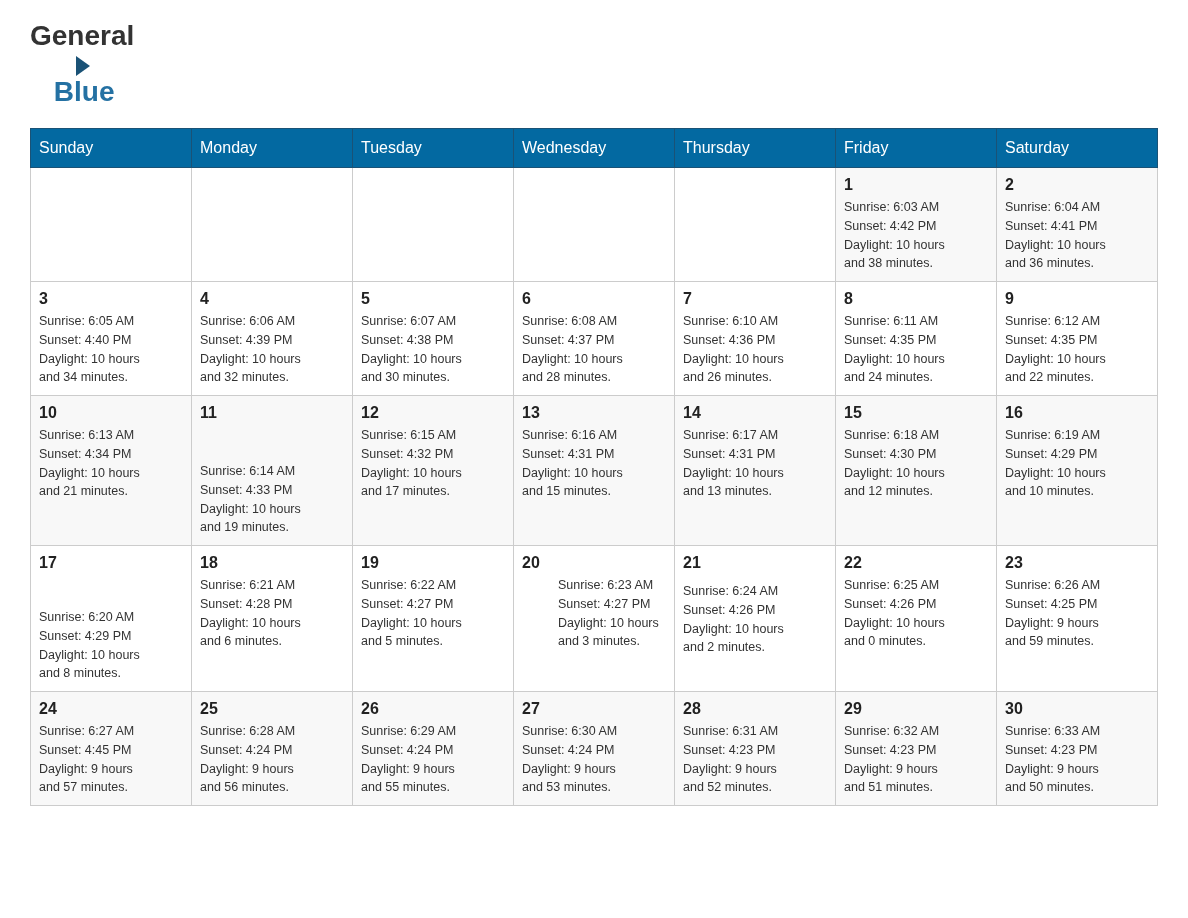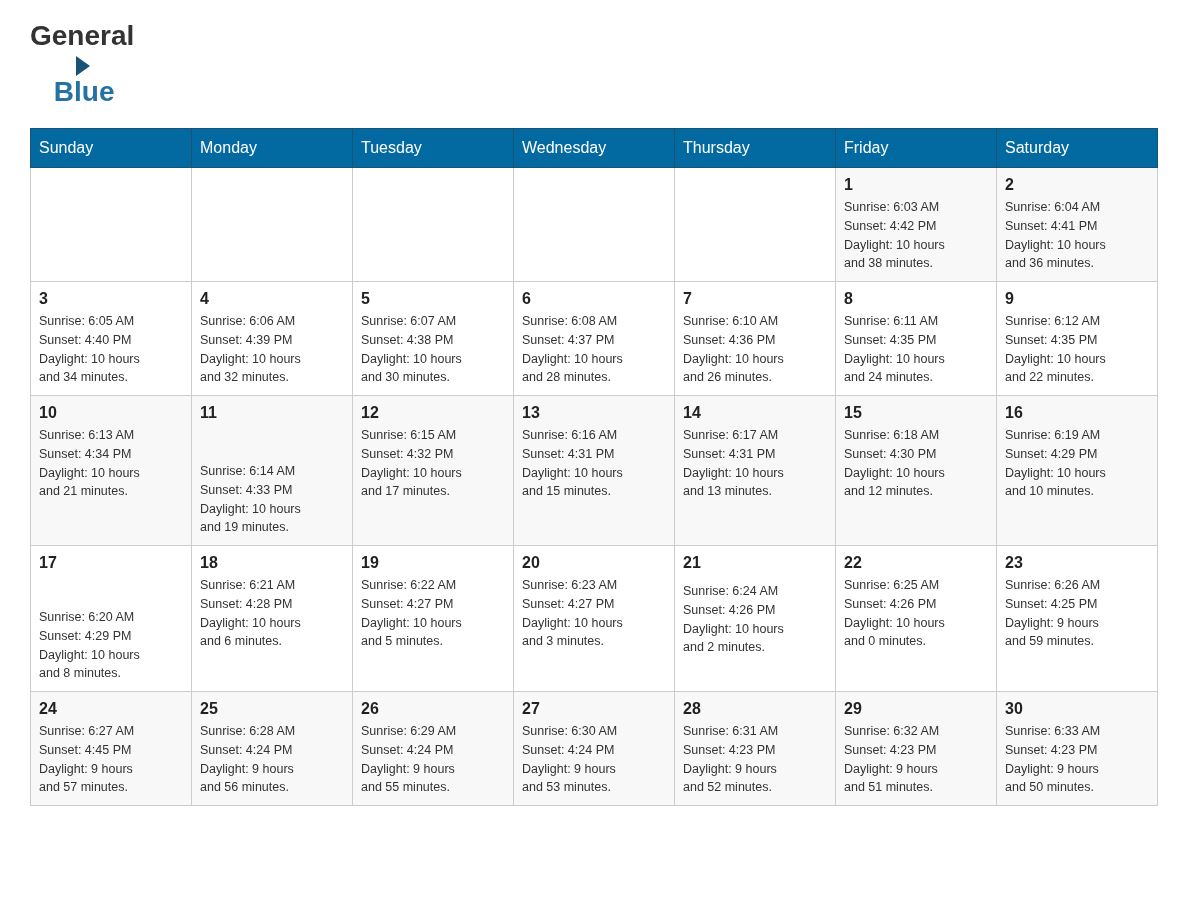--- a/index.html
+++ b/index.html
@@ -273,21 +273,21 @@
         </td>
         <td>
           <span class="day-number">19</span>
           <div class="day-info" style="white-space: pre-line;">Sunrise: 6:22 AM
 Sunset: 4:27 PM
 Daylight: 10 hours
 and 5 minutes.</div>
         </td>
         <td>
           <span class="day-number">20</span>
-          <div class="day-info" style="white-space: pre-line;">Sunrise: 6:23 AM
+          <div class="day-info" style="white-space: pre-line; margin-left: 36px;">Sunrise: 6:23 AM
 Sunset: 4:27 PM
 Daylight: 10 hours
 and 3 minutes.</div>
         </td>
         <td>
           <span class="day-number">21</span>
           <div class="day-info" style="white-space: pre-line; margin-top: 10px;">Sunrise: 6:24 AM
 Sunset: 4:26 PM
 Daylight: 10 hours
 and 2 minutes.</div>

